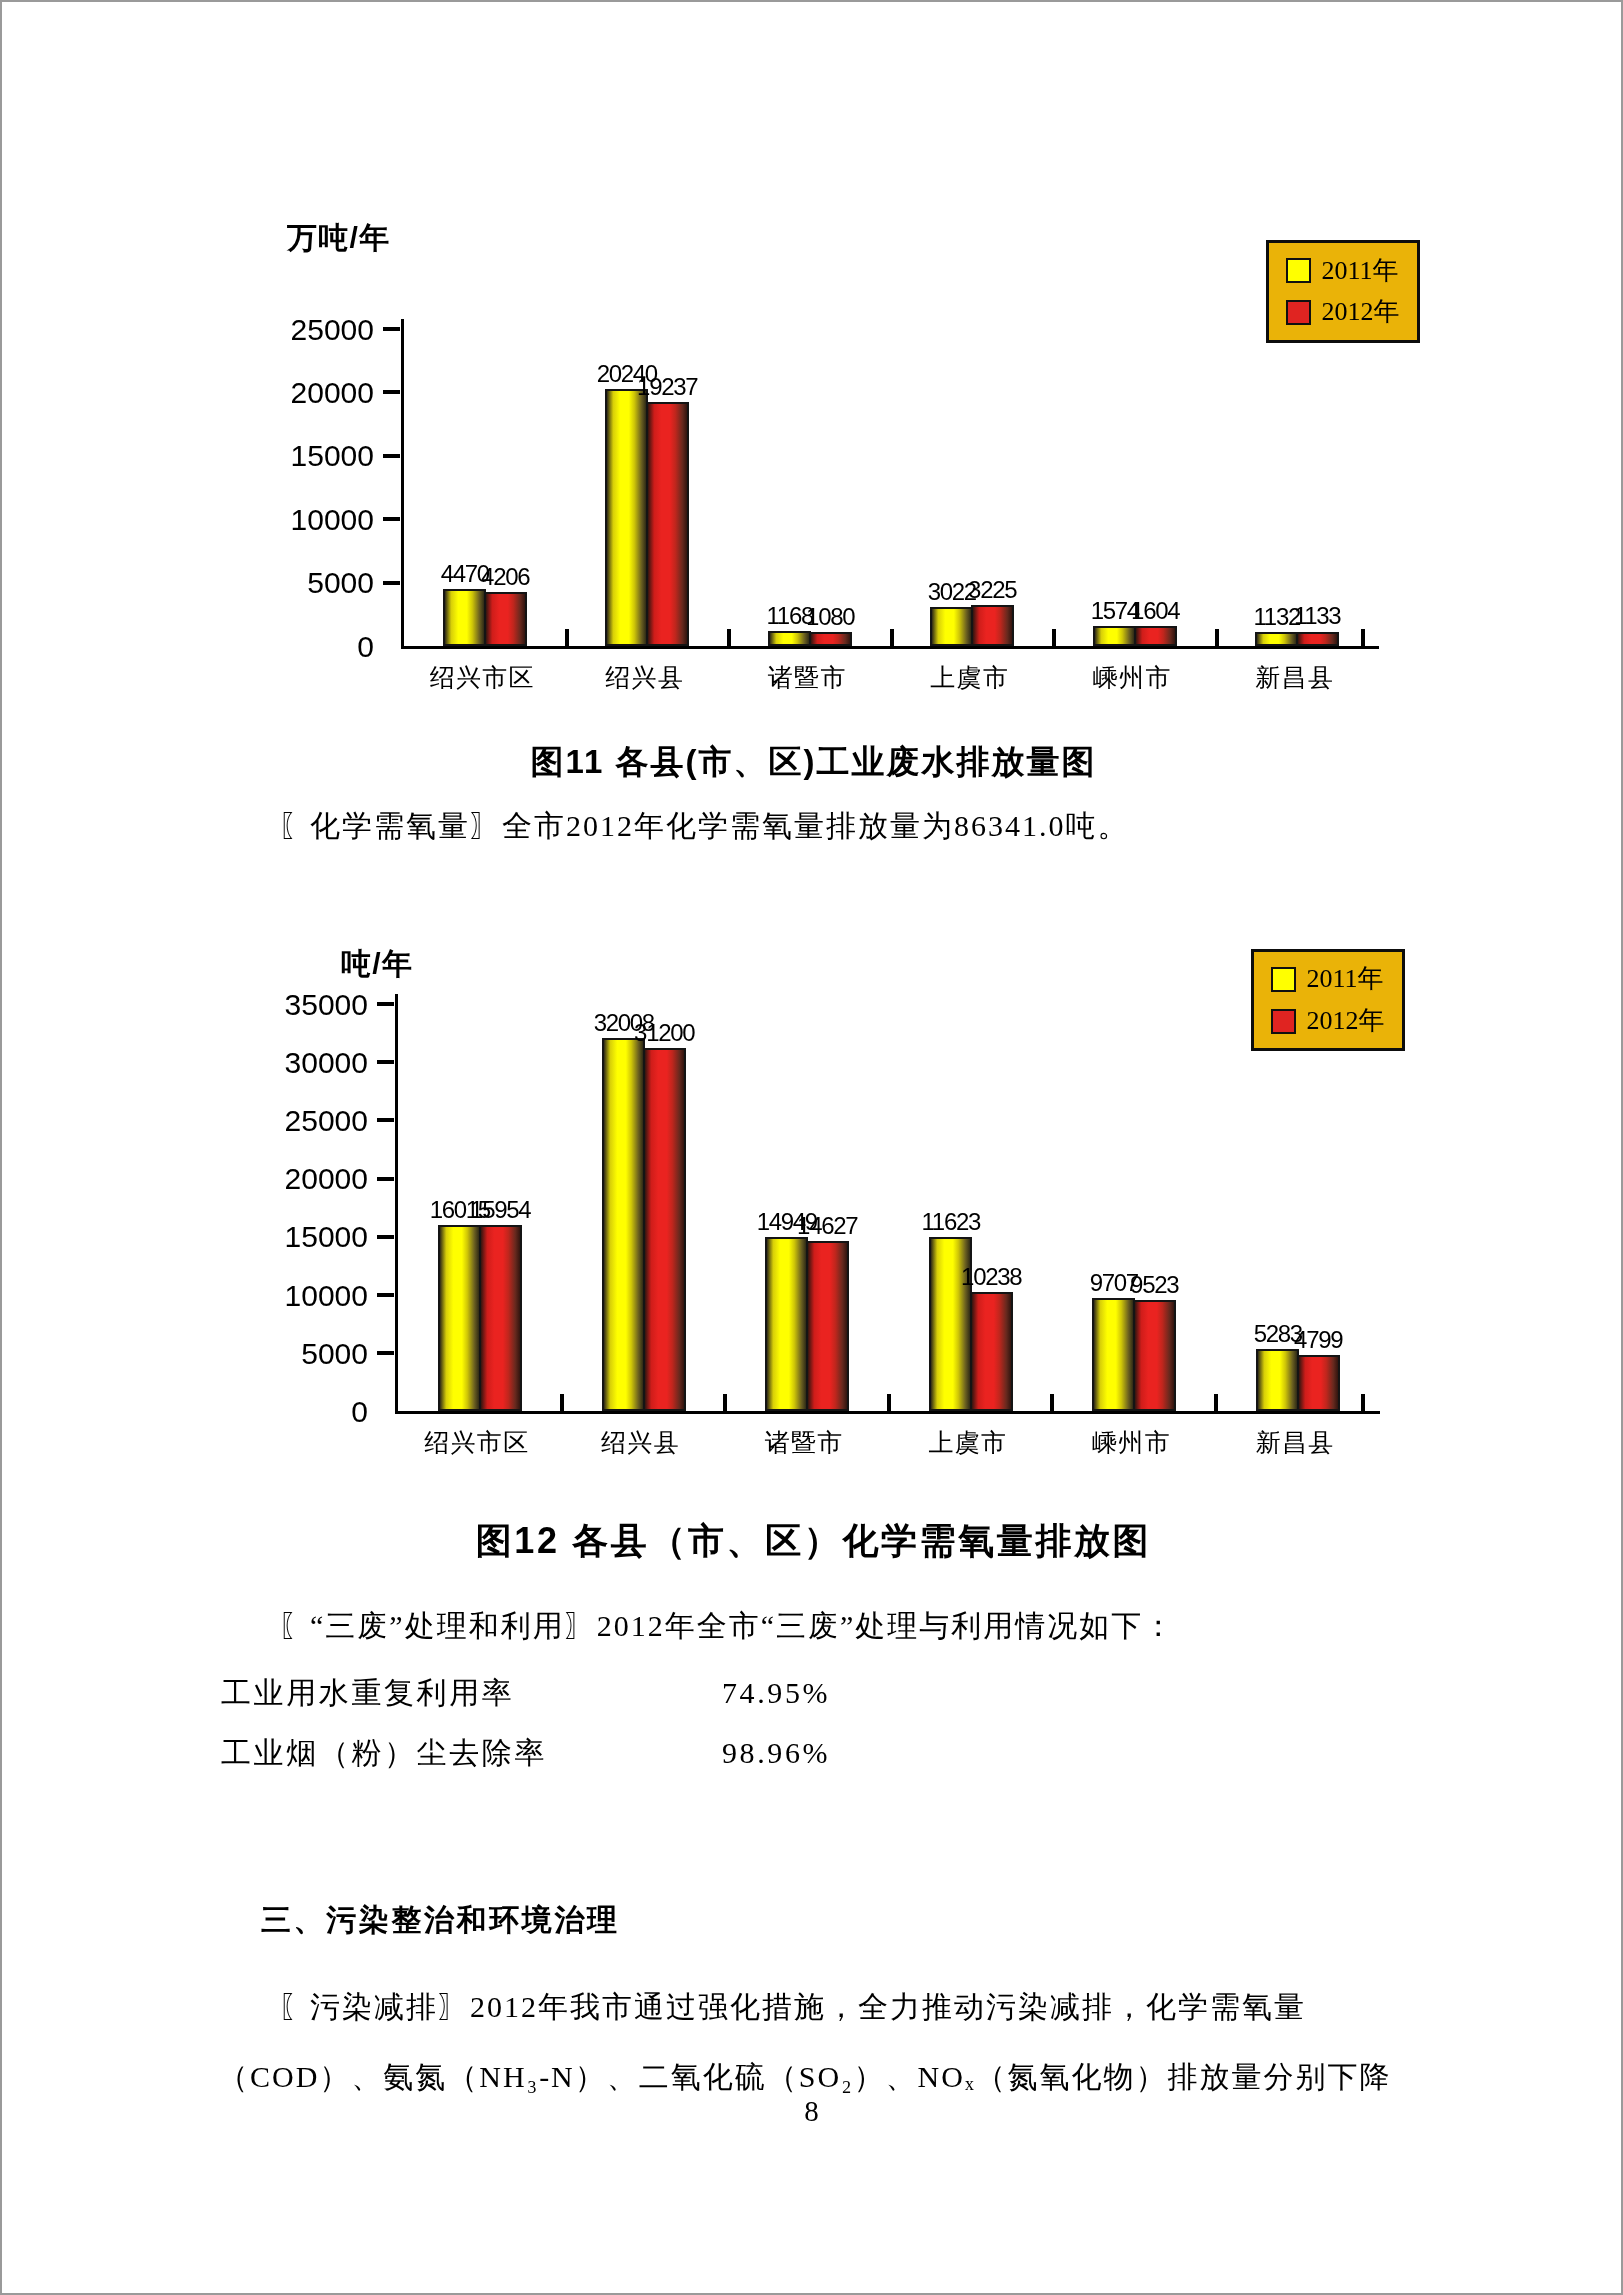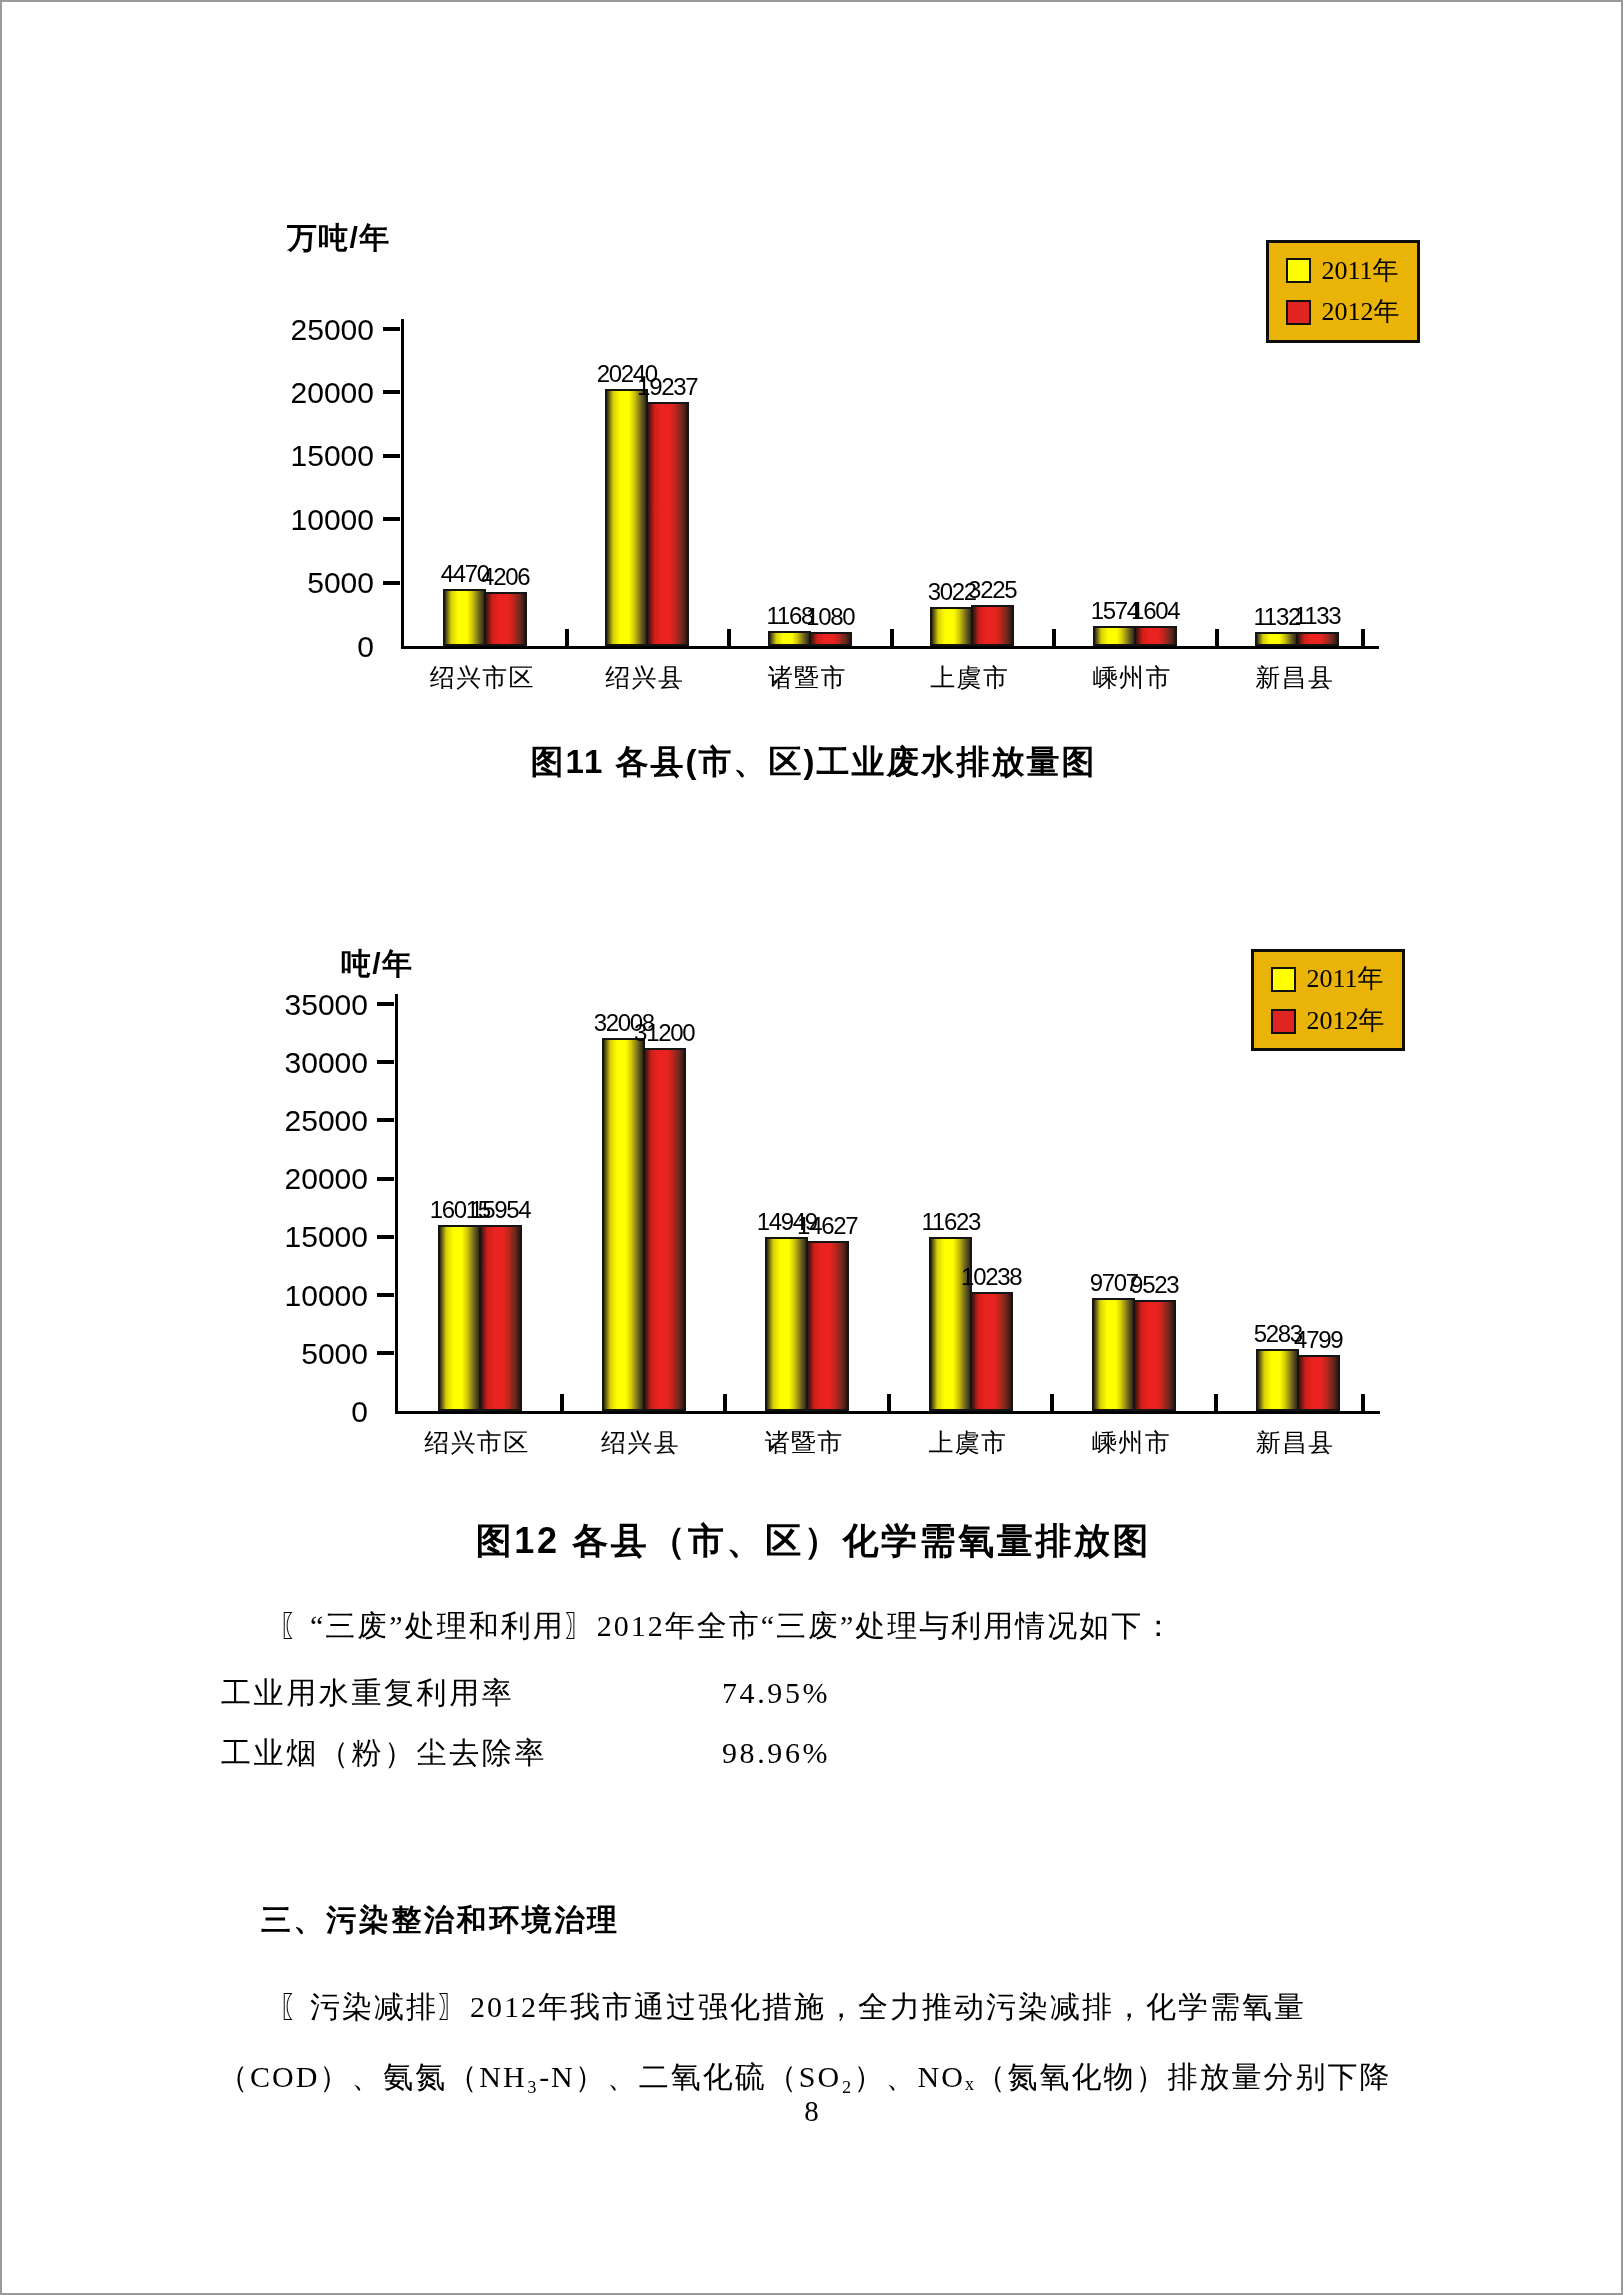--- a/index.html
+++ b/index.html
@@ -154,20 +154,21 @@
         <div class="cat">绍兴市区</div>
         <div class="cat">绍兴县</div>
         <div class="cat">诸暨市</div>
         <div class="cat">上虞市</div>
         <div class="cat">嵊州市</div>
         <div class="cat">新昌县</div>
       </div>
     <h3 class="caption">图11 各县(市、区)工业废水排放量图</h3>
   </section>
 
+  <p class="body-text indent2" id="cod-line">〖化学需氧量〗全市2012年化学需氧量排放量为86341.0吨。</p>
 
   <section class="chart" id="chart-1">
     <div class="unit">吨/年</div>
     <div class="legend">
       <div class="legend-row">
         <span class="swatch" style="background: rgb(255, 255, 0);"></span>
         <span class="legend-label">2011年</span>
       </div>
       <div class="legend-row">
         <span class="swatch" style="background: rgb(224, 36, 33);"></span>

